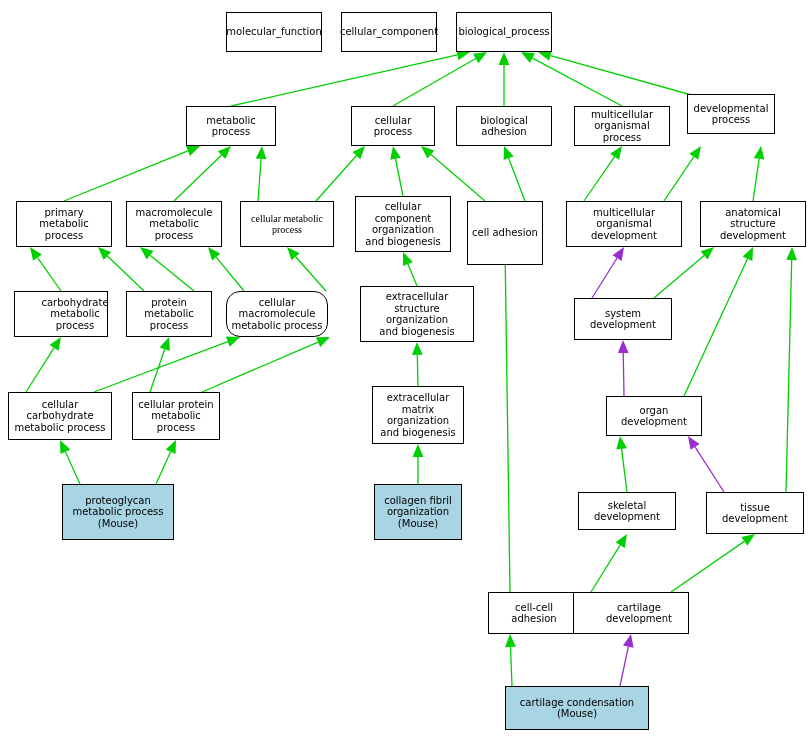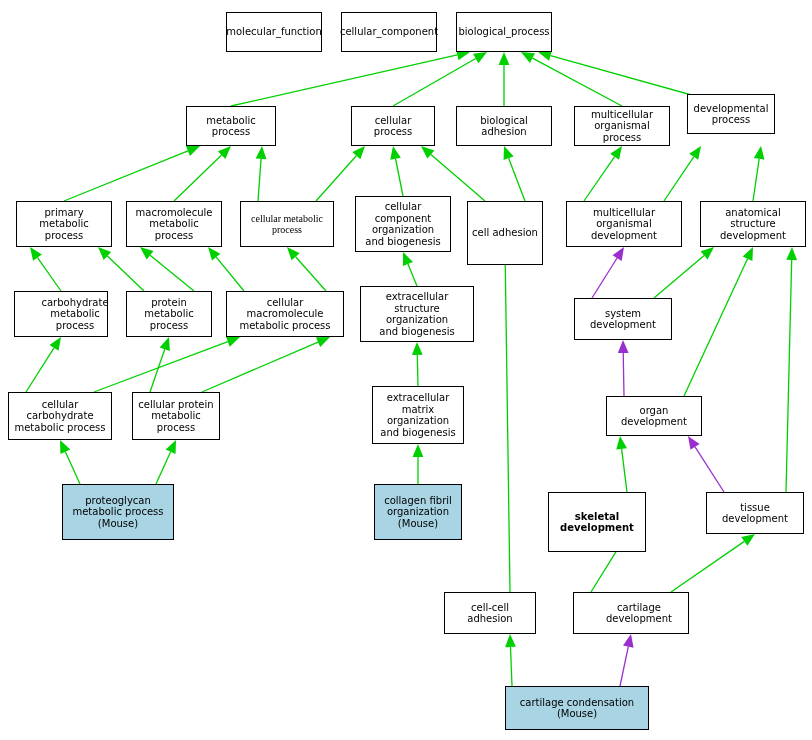--- a/index.html
+++ b/index.html
@@ -156,21 +156,21 @@
 development</span>
       </div>
       <div class="node" style="left: 14px; top: 291px; width: 94px; height: 46px; padding-left: 28px;">
         <span class="lbl">carbohydrate
 metabolic process</span>
       </div>
       <div class="node" style="left: 126px; top: 291px; width: 86px; height: 46px;">
         <span class="lbl">protein metabolic
 process</span>
       </div>
-      <div class="node" style="left: 226px; top: 291px; width: 118px; height: 46px;">
+      <div class="node" style="left: 226px; top: 291px; width: 102px; height: 46px; border-radius: 14px;">
         <span class="lbl">cellular macromolecule
 metabolic process</span>
       </div>
       <div class="node" style="left: 360px; top: 286px; width: 114px; height: 56px;">
         <span class="lbl">extracellular
 structure organization
 and biogenesis</span>
       </div>
       <div class="node" style="left: 574px; top: 298px; width: 98px; height: 42px;">
         <span class="lbl">system development</span>
@@ -194,27 +194,27 @@
       <div class="node hl" style="left: 62px; top: 484px; width: 112px; height: 56px;">
         <span class="lbl">proteoglycan
 metabolic process
 (Mouse)</span>
       </div>
       <div class="node hl" style="left: 374px; top: 484px; width: 88px; height: 56px;">
         <span class="lbl">collagen fibril
 organization
 (Mouse)</span>
       </div>
-      <div class="node" style="left: 548px; top: 492px; width: 98px; height: 60px; font-weight: bold;">
+      <div class="node" style="left: 578px; top: 492px; width: 98px; height: 38px;">
         <span class="lbl">skeletal development</span>
       </div>
       <div class="node" style="left: 706px; top: 492px; width: 98px; height: 42px;">
         <span class="lbl">tissue development</span>
       </div>
-      <div class="node" style="left: 444px; top: 592px; width: 92px; height: 42px;">
+      <div class="node" style="left: 488px; top: 592px; width: 92px; height: 42px;">
         <span class="lbl">cell-cell adhesion</span>
       </div>
       <div class="node" style="left: 573px; top: 592px; width: 116px; height: 42px; padding-left: 16px;">
         <span class="lbl">cartilage development</span>
       </div>
       <div class="node hl" style="left: 465px; top: 686px; width: 144px; height: 44px; margin-left: 40px;">
         <span class="lbl">cartilage condensation
 (Mouse)</span>
       </div>
     </div>

